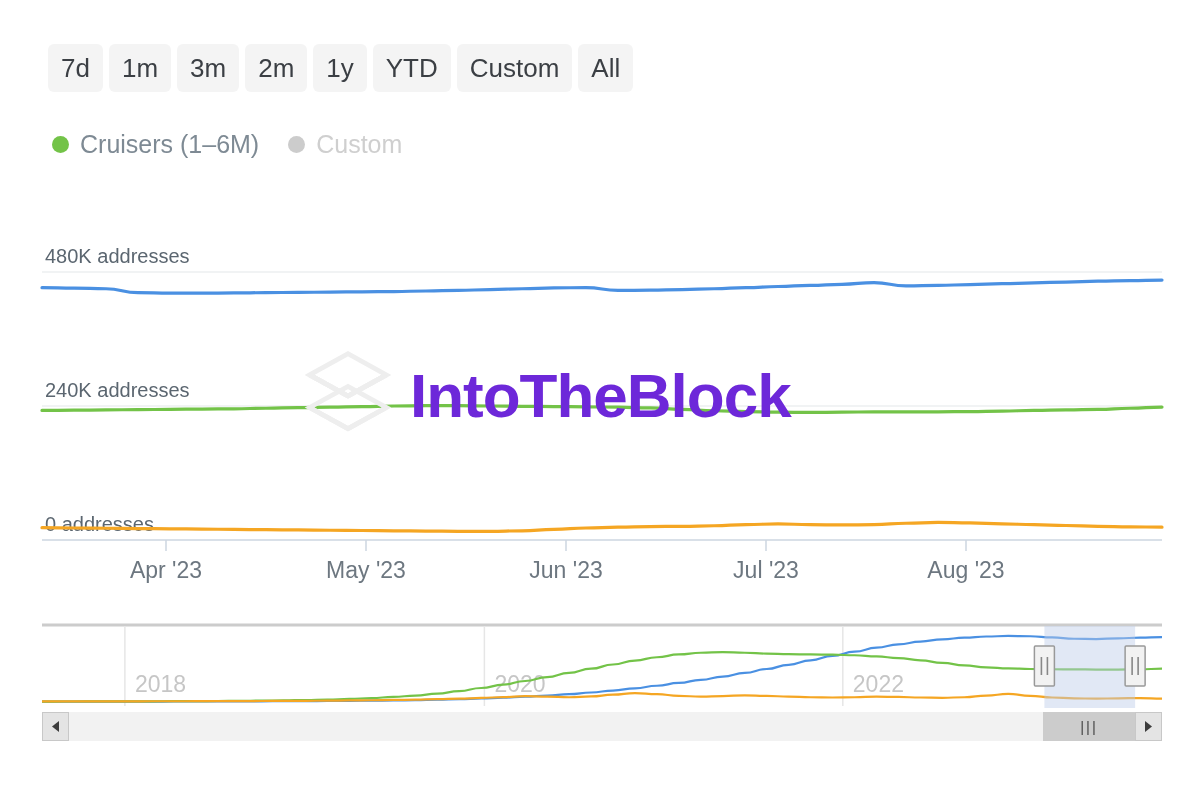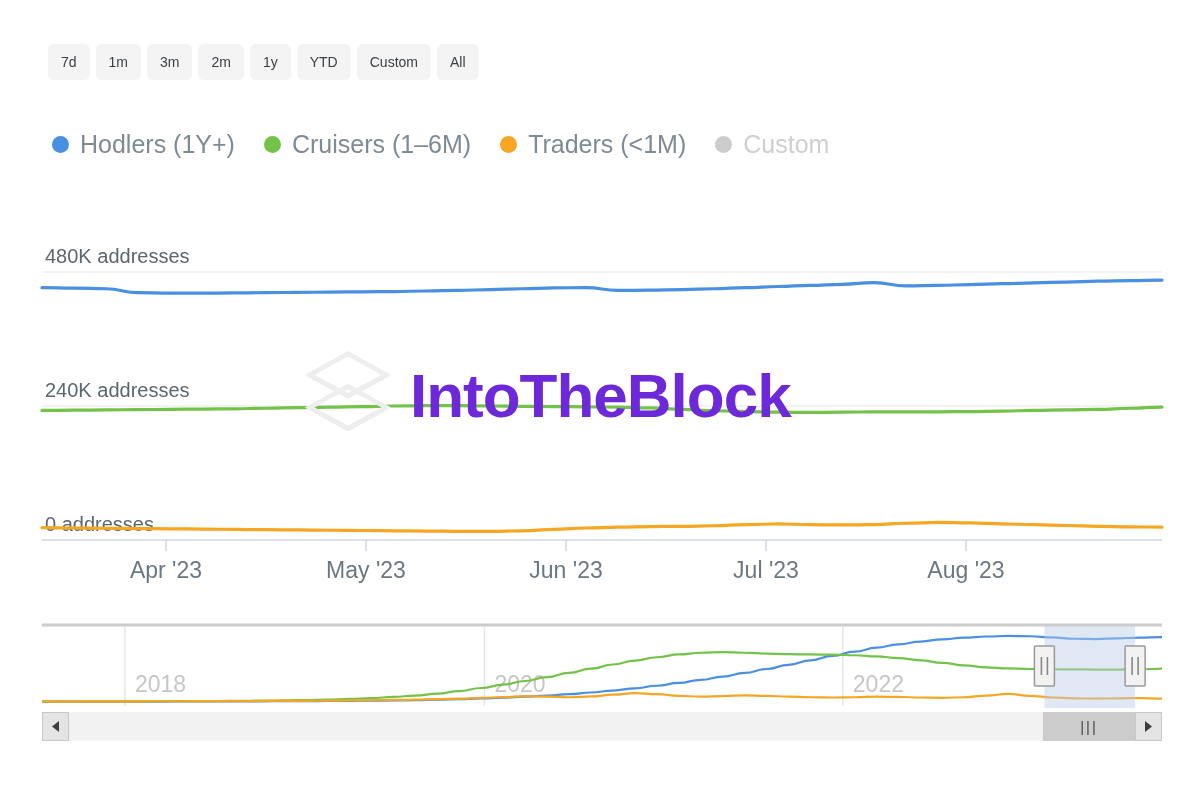--- a/index.html
+++ b/index.html
@@ -24,21 +24,21 @@
     display: flex;
     gap: 6px;
     align-items: center;
   }
   .range-btn {
     background: #f4f4f4;
     border: none;
     border-radius: 6px;
     color: #3b3f44;
     font-family: "Liberation Sans", sans-serif;
-    font-size: 14px;
+    font-size: 26px;
     line-height: 1;
     padding: 11px 13px;
     cursor: pointer;
     white-space: nowrap;
   }
 
   
   #legend {
     position: absolute;
     left: 52px;
@@ -190,30 +190,22 @@
   <button class="range-btn">3m</button>
   <button class="range-btn">2m</button>
   <button class="range-btn">1y</button>
   <button class="range-btn">YTD</button>
   <button class="range-btn">Custom</button>
   <button class="range-btn">All</button>
 </div>
 
 <div id="legend">
   <div class="legend-item">
-    <span class="legend-dot" style="background:#4a90e2"></span>
-    <span class="legend-label">Hodlers (1Y+)</span>
-  </div>
-  <div class="legend-item">
     <span class="legend-dot" style="background:#73c348"></span>
     <span class="legend-label">Cruisers (1–6M)</span>
-  </div>
-  <div class="legend-item">
-    <span class="legend-dot" style="background:#f5a623"></span>
-    <span class="legend-label">Traders (&lt;1M)</span>
   </div>
   <div class="legend-item off">
     <span class="legend-dot" style="background:#cccccc"></span>
     <span class="legend-label">Custom</span>
   </div>
 </div>
 
 <div id="chart-area">
   <svg id="chart-svg" width="1200" height="390">
     <g id="grid-group">

